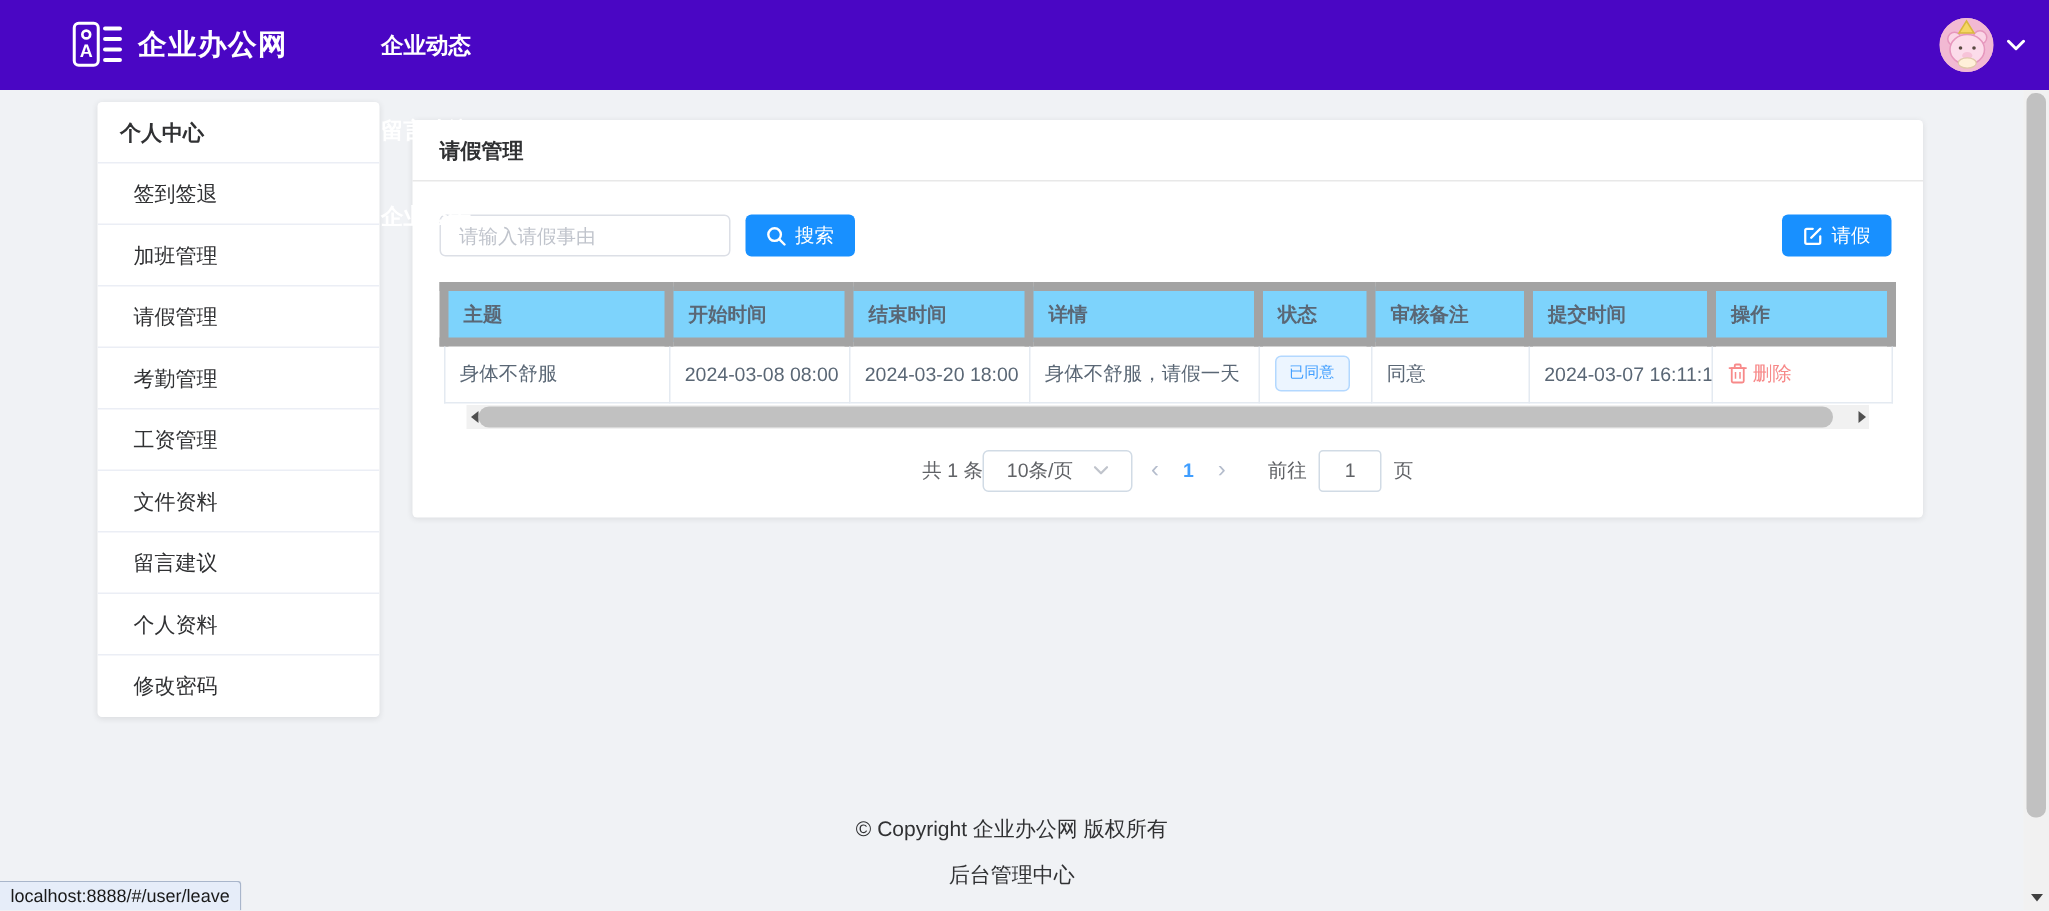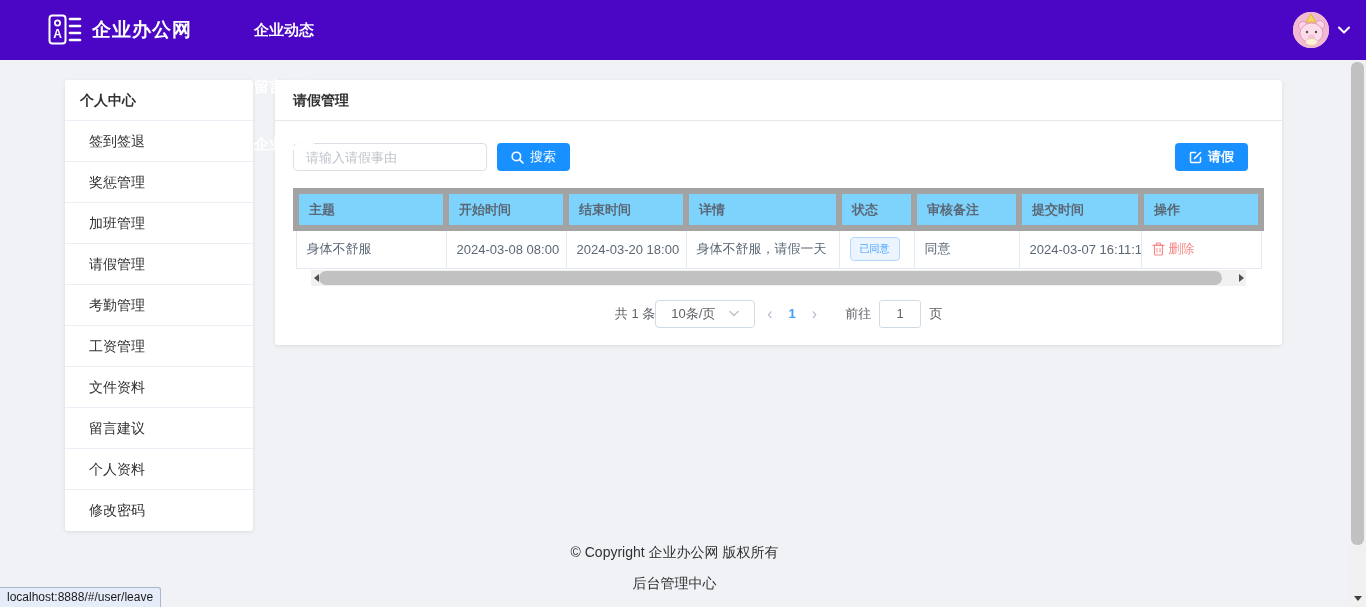--- a/index.html
+++ b/index.html
@@ -16,41 +16,41 @@
   .nav-menu { display:flex; gap:38px; margin-left:62px;flex-direction:column; }
   .nav-item { color:#fff; font-size:15px; font-weight:bold; cursor:pointer; white-space:nowrap; }
   .user-area { position:absolute; right:16px; top:0; height:60px; display:flex; align-items:center; gap:9px; cursor:pointer; }
   .avatar { width:36px; height:36px; border-radius:50%; overflow:hidden; background:#f6c3da; display:block; }
   
   .v-scrollbar { position:absolute; top:60px; right:0; width:17px; height:547px; background:#f1f1f1; z-index:30; }
   .v-thumb { position:absolute; top:2px; left:2px; width:13px; height:483px; background:#c1c1c1; border-radius:6px; }
   .v-down-btn { position:absolute; bottom:2px; left:0; width:17px; height:14px; display:flex; align-items:center; justify-content:center; }
   .tri-down { width:0; height:0; border-left:4px solid transparent; border-right:4px solid transparent; border-top:5px solid #404040; }
   
-  .sidebar { position:absolute; left:65px; top:80px; width:188px; background:#fff;
+  .sidebar { position:absolute; left:65px; top:68px; width:188px; background:#fff;
     border-radius:3px; box-shadow:0 1px 4px rgba(0,0,0,.09); overflow:hidden; }
   .sidebar-header { height:41px; line-height:41px; padding-left:15px; font-size:14px;
     font-weight:bold; color:#303133; border-bottom:1px solid #ebeef5; }
   .sidebar-item { height:41px; line-height:40px; padding-left:24px; font-size:14px;
     color:#303133; border-bottom:1px solid #ebeef5; cursor:pointer; }
   .sidebar-item:last-child { border-bottom:none; }
   
   .main-card { position:absolute; left:275px; top:80px; width:1007px; height:265px;
     background:#fff; border-radius:3px; box-shadow:0 1px 4px rgba(0,0,0,.09); }
   .card-header { height:41px; line-height:41px; padding:0 18px; font-size:14px;
     font-weight:bold; color:#303133; border-bottom:1px solid #e8e8e8; }
   .toolbar { position:relative; padding:22px 21px 17px 18px; display:flex; align-items:center; }
   .search-input { width:194px; height:28px; border:1px solid #dcdfe6; border-radius:4px;
     padding:0 12px; font-size:13px; color:#606266; outline:none; font-family:inherit; }
   .search-input::placeholder { color:#c0c4cc; }
   .btn-primary { height:28px; border:none; border-radius:4px; background:#1890ff; color:#fff;
     font-size:13px; display:inline-flex; align-items:center; gap:6px; padding:0 14px;
     cursor:pointer; font-family:inherit; }
   .search-btn { margin-left:10px; }
-  .leave-btn { position:absolute; right:34px; top:22px;font-weight:bold; }
+  .leave-btn { position:absolute; right:21px; top:22px; }
   
   .table-wrap { margin:0 18px; }
   table { width:100%; border-collapse:collapse; table-layout:fixed; font-size:13px; }
   th { background:#7dd3fc; color:#5a6775; font-weight:bold; text-align:left;
     height:37px; padding:0 10px; border:6px solid #a3a3a3; white-space:nowrap; }
   td { height:40px; padding:0 10px; color:#5a6775; border:1px solid #e4eaf1;
     background:#fff; white-space:nowrap; overflow:hidden; }
   .status-tag { display:inline-block; height:24px; line-height:22px; padding:0 9px;
     font-size:10px; color:#409eff; background:#ecf5ff; border:1px solid #b3d8ff; border-radius:4px; }
   .delete-link { color:#f78989; cursor:pointer; display:inline-flex; align-items:center; gap:4px; font-size:13px; }
@@ -124,21 +124,20 @@
       <svg width="12" height="8" viewBox="0 0 12 8" fill="none">
         <polyline points="1,1.5 6,6.5 11,1.5" stroke="#fff" stroke-width="2" stroke-linecap="round" stroke-linejoin="round"></polyline>
       </svg>
     </span>
   </div>
 </div>
 
 <div class="sidebar">
   <div class="sidebar-header">个人中心</div>
   <div class="sidebar-item">签到签退</div>
-  <div class="sidebar-item">奖惩管理</div>
   <div class="sidebar-item">加班管理</div>
   <div class="sidebar-item">请假管理</div>
   <div class="sidebar-item">考勤管理</div>
   <div class="sidebar-item">工资管理</div>
   <div class="sidebar-item">文件资料</div>
   <div class="sidebar-item">留言建议</div>
   <div class="sidebar-item">个人资料</div>
   <div class="sidebar-item">修改密码</div>
 </div>
 

